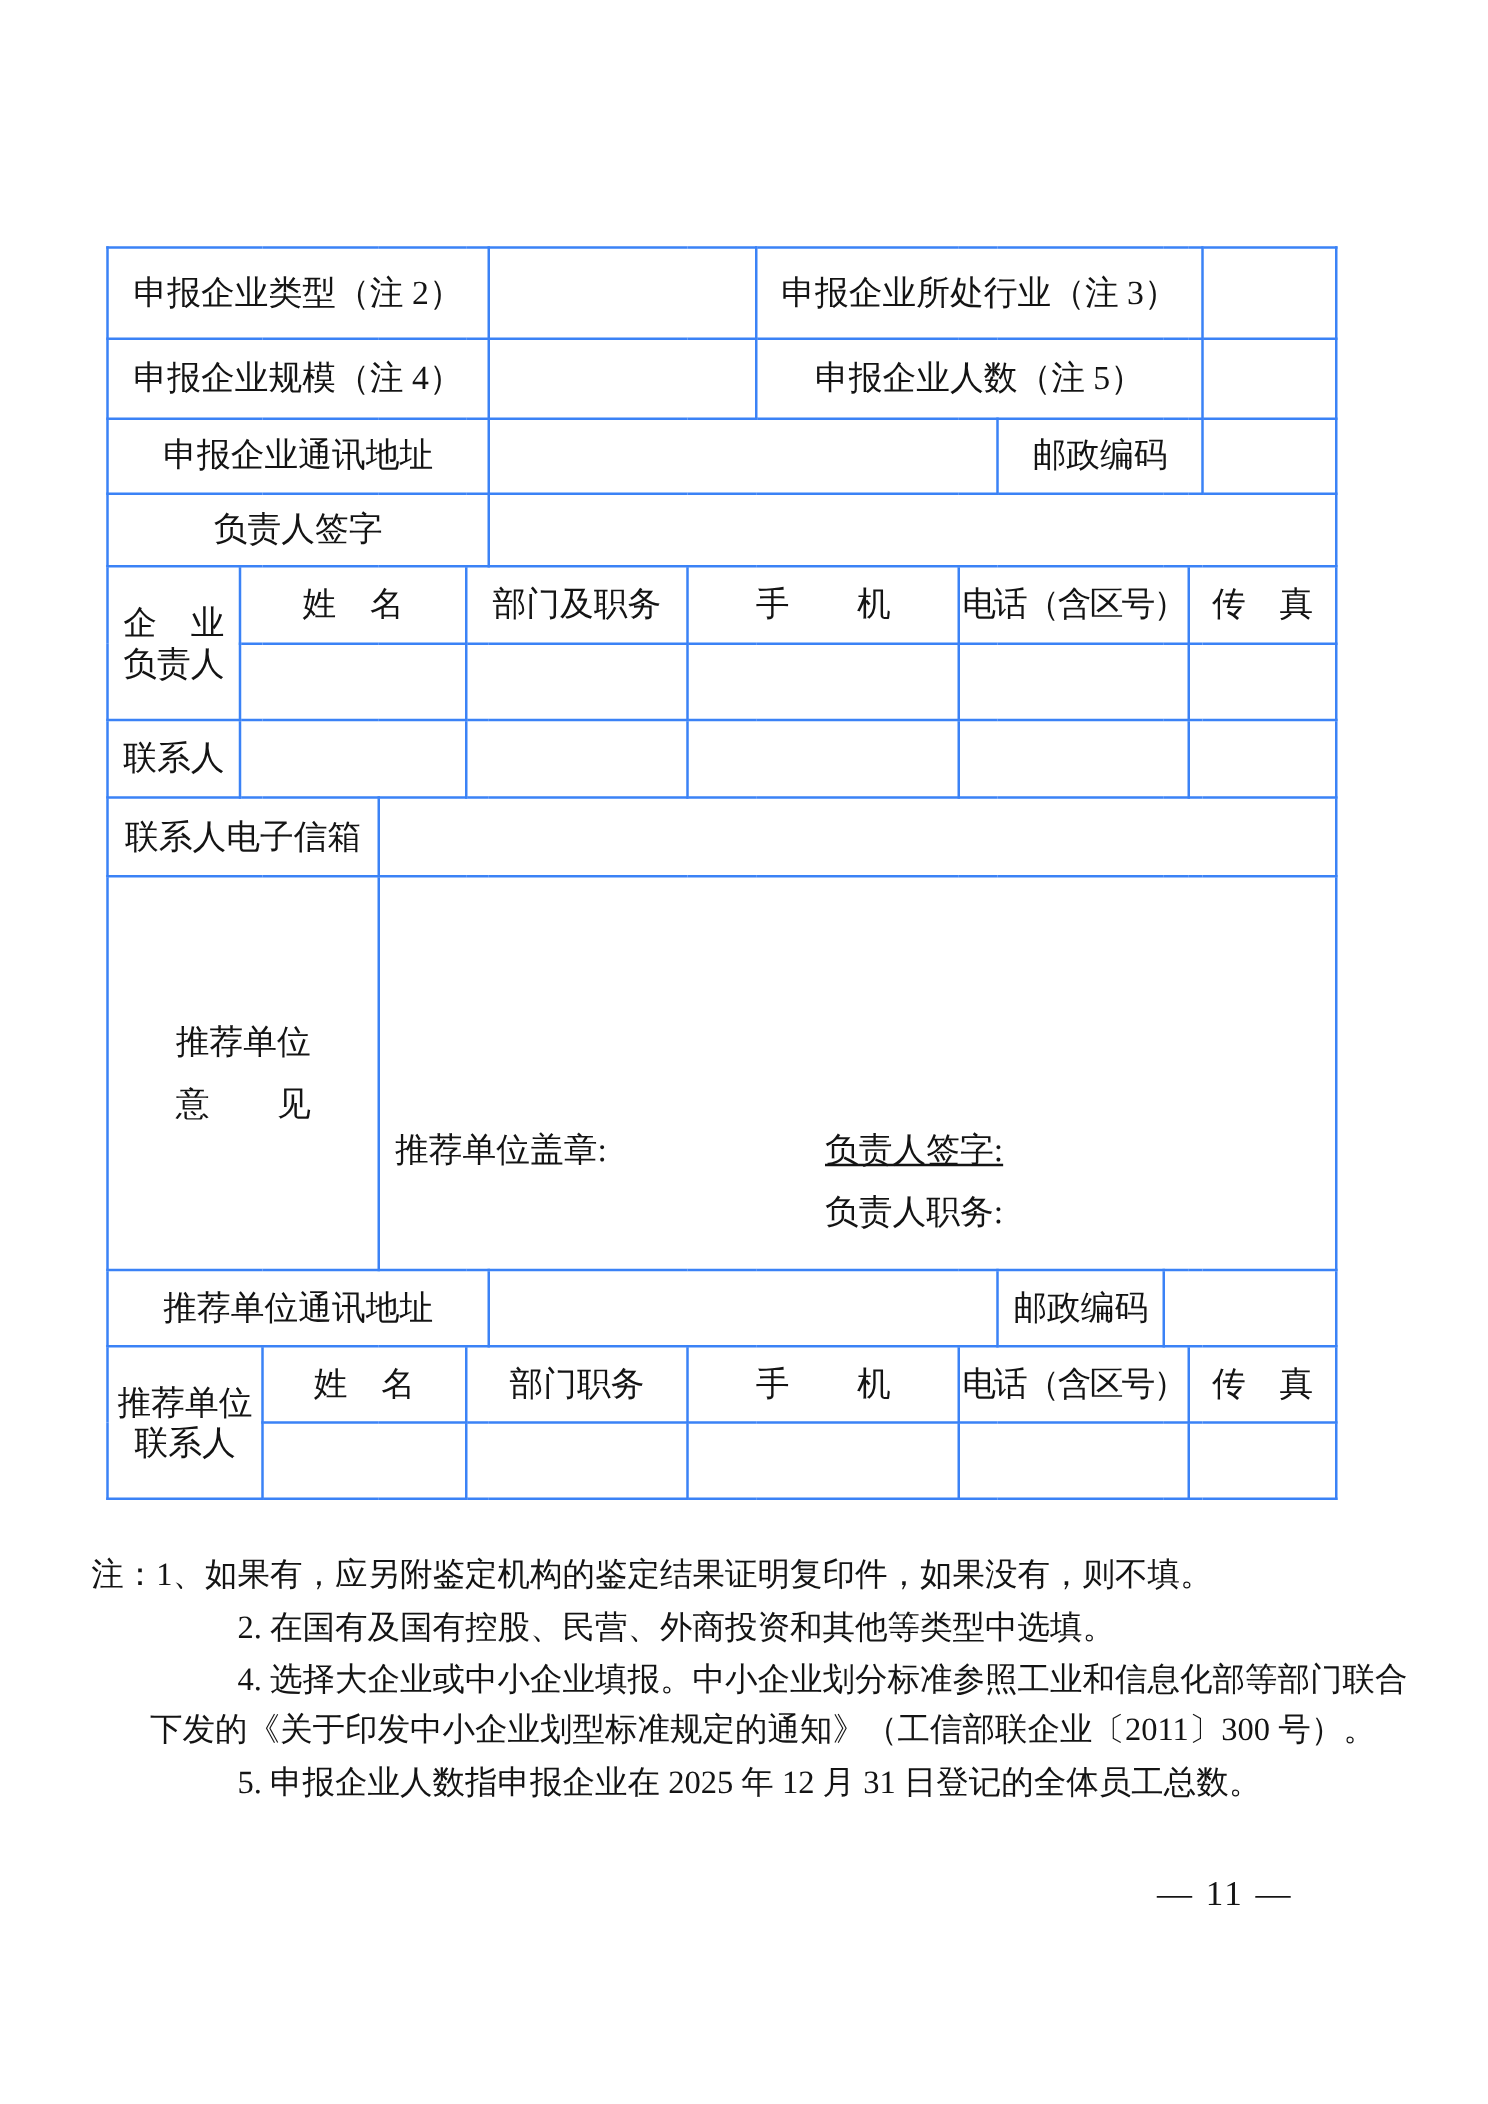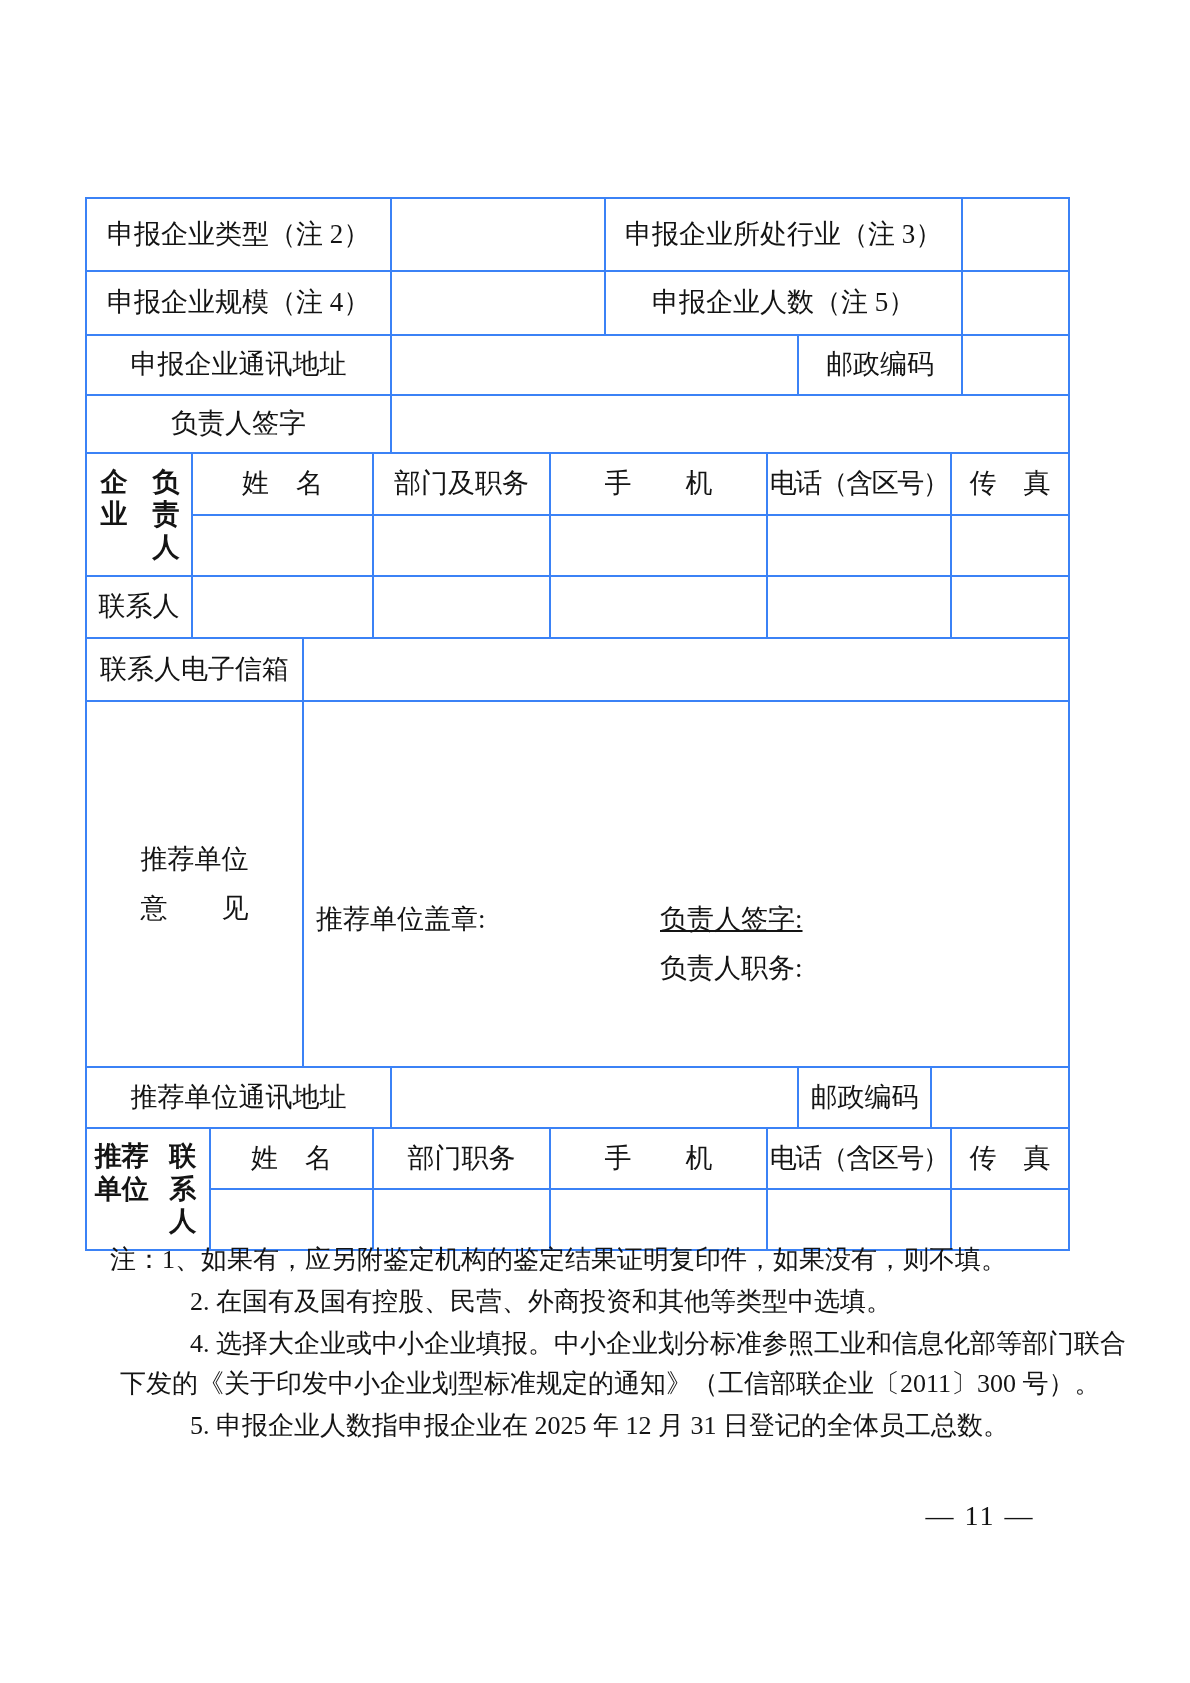--- a/index.html
+++ b/index.html
@@ -26,51 +26,51 @@
     padding: 0;
     text-align: center;
     vertical-align: middle;
     font-size: 27px;
     line-height: 1.3;
     overflow: hidden;
   }
   td.tight { letter-spacing: -1.5px; }
   .two-line {
     display: flex;
+    flex-direction: column;
     justify-content: space-evenly;
     height: 100%;
-    font-weight: bold;
   }
   .two-line > div { line-height: 1.2; }
   .opinion-label-box {
     display: flex;
     flex-direction: column;
     justify-content: center;
     gap: 14px;
     height: 100%;
   }
   .opinion-content {
     position: relative;
     width: 100%;
-    height: 364px;
+    height: 311px;
     text-align: right;
   }
   .opinion-content .seal   { position: absolute; left: 12px;  top: 200px; }
   .opinion-content .sign   { position: absolute; left: 356px; top: 200px; text-decoration: underline; }
   .opinion-content .title  { position: absolute; left: 356px; top: 249px; }
   .notes {
     position: absolute;
     left: 0;
     top: 1240px;
     width: 1190px;
     font-size: 26px;
     line-height: 40px;
   }
   .note { margin: 0 0 2px 0; }
-  .note-1 { margin-left: 110px; }
+  .note-1 { margin-left: 73px; }
   .note-2, .note-3, .note-5 { margin-left: 190px; }
   .note-4 { margin-left: 120px; width: 1010px; text-indent: 70px; }
   .page-number {
     position: absolute;
     left: 860px;
     top: 1500px;
     width: 240px;
     text-align: center;
     font-size: 28px;
     letter-spacing: 2px;

